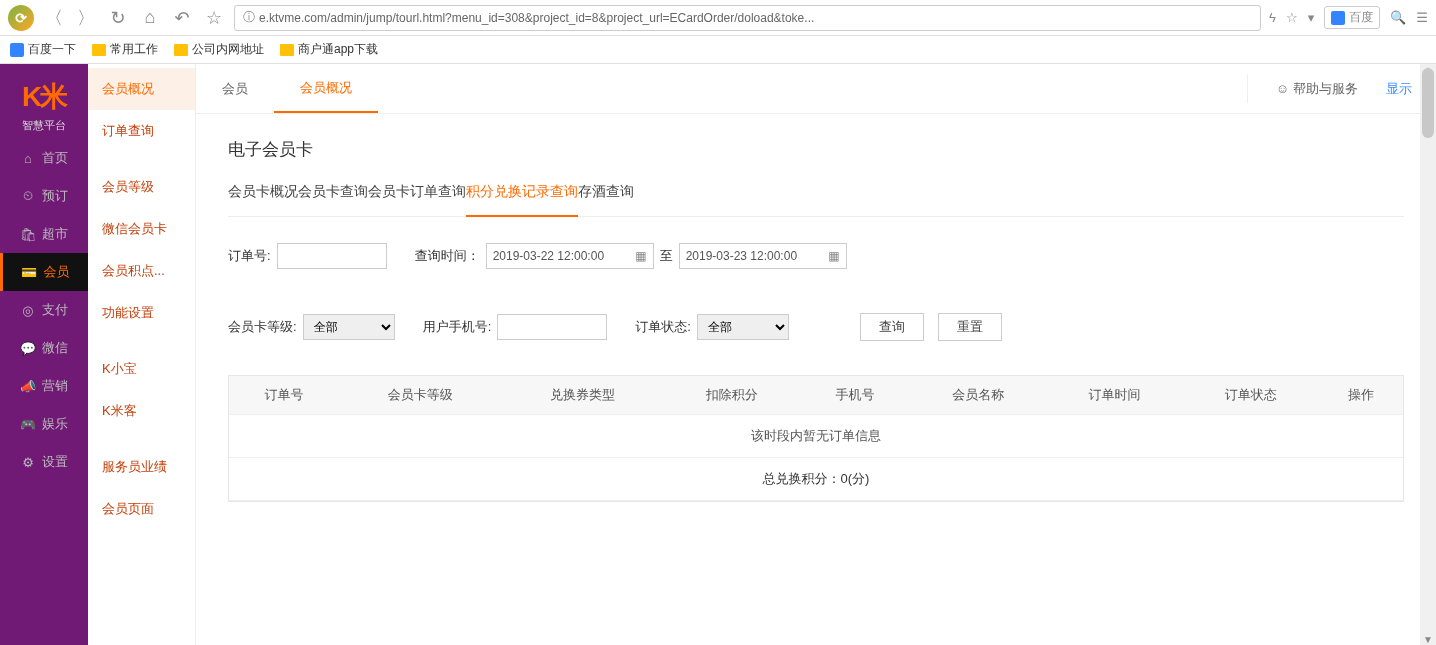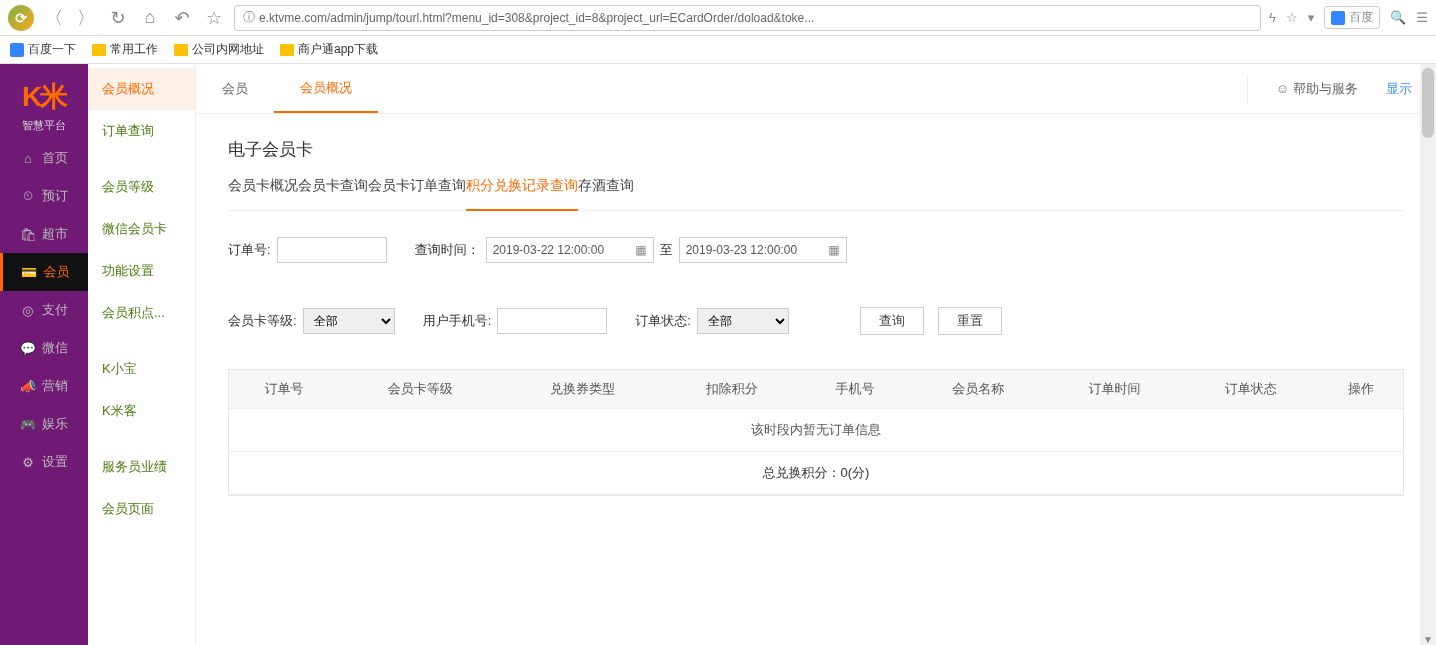--- a/index.html
+++ b/index.html
@@ -26,34 +26,34 @@
 .sidebar-dark { width: 88px; background:#701a75; color:#aaa; display:flex; flex-direction:column; align-items:center; }
 .logo-box { padding:14px 0 6px; text-align:center; }
 .logo-k { color:#ff6a00; font-size:28px; font-weight:bold; letter-spacing:-2px; }
 .logo-sub { color:#ddd; font-size:11px; margin-top:2px; }
 .dark-nav { width:100%; }
 .dark-item { height:38px; display:flex; align-items:center; justify-content:center; gap:6px; font-size:13px; color:#bbb; cursor:pointer; }
 .dark-item.active { color:#ff6a00; border-left:3px solid #ff6a00; background:#111; }
 .dark-icon { width:16px; text-align:center; }
 
 .sidebar-light { width:108px; background:#fff; border-right:1px solid #eee; padding-top:4px; }
-.light-item { padding:12px 14px; font-size:13px; color:#4d7c0f; cursor:pointer; }
+.light-item { padding:12px 14px; font-size:13px; color:#c2410c; cursor:pointer; }
 .light-item.active { background:#fdf0e6; color:#ff6a00; }
 
 .main { flex:1; display:flex; flex-direction:column; position:relative; }
 .topbar { height:50px; border-bottom:1px solid #eee; display:flex; align-items:center; }
 .top-tab { padding:0 26px; height:100%; display:flex; align-items:center; color:#666; cursor:pointer; }
 .top-tab.active { color:#ff6a00; border-bottom:2px solid #ff6a00; }
 .topbar-right { margin-left:auto; display:flex; align-items:center; gap:28px; padding-right:24px; }
 .help { color:#666; font-size:13px; display:flex; align-items:center; gap:4px; }
 .display-link { color:#3b8cff; font-size:13px; cursor:pointer; }
 .divider-v { width:1px; height:28px; background:#eee; }
 
 .content { padding:24px 32px; overflow:auto; }
-.page-title { font-size:17px; color:#333; margin-bottom:16px; }
+.page-title { font-size:17px; color:#333; margin-bottom:22px; }
 .sub-tabs { display:flex; border-bottom:1px solid #eee; }
 .sub-tab { padding:0 0 14px; font-size:14px; color:#444; cursor:pointer; }
 .sub-tab.active { color:#ff6a00; border-bottom:2px solid #ff6a00; margin-bottom:-1px; }
 
 .filters { margin-top:26px; display:flex; flex-wrap:wrap; row-gap:22px; align-items:center; }
 .filter-group { display:flex; align-items:center; gap:6px; margin-right:28px; font-size:13px; color:#333; }
 .filter-label { white-space:nowrap;text-align:right; }
 input.txt, select.sel { height:26px; border:1px solid #ccc; padding:0 6px; font-size:12px; }
 input.txt { width:110px; }
 .date-input { width:168px; height:26px; border:1px solid #ccc; display:flex; align-items:center; padding:0 6px; font-size:12px; color:#555; justify-content:space-between; background:#fff; }
@@ -164,22 +164,22 @@
         </div>
       </div>
   </div>
 
   <div class="sidebar-light" id="light-nav">
       <div class="light-item active">会员概况</div>
       <div class="light-item">订单查询</div>
       <div style="height: 14px;"></div>
       <div class="light-item">会员等级</div>
       <div class="light-item">微信会员卡</div>
+      <div class="light-item">会员积点...</div>
       <div class="light-item">功能设置</div>
-      <div class="light-item">会员积点...</div>
       <div style="height: 14px;"></div>
       <div class="light-item">K小宝</div>
       <div class="light-item">K米客</div>
       <div style="height: 14px;"></div>
       <div class="light-item">服务员业绩</div>
       <div class="light-item">会员页面</div>
     </div>
 
   <div class="main">
     <div class="topbar">

